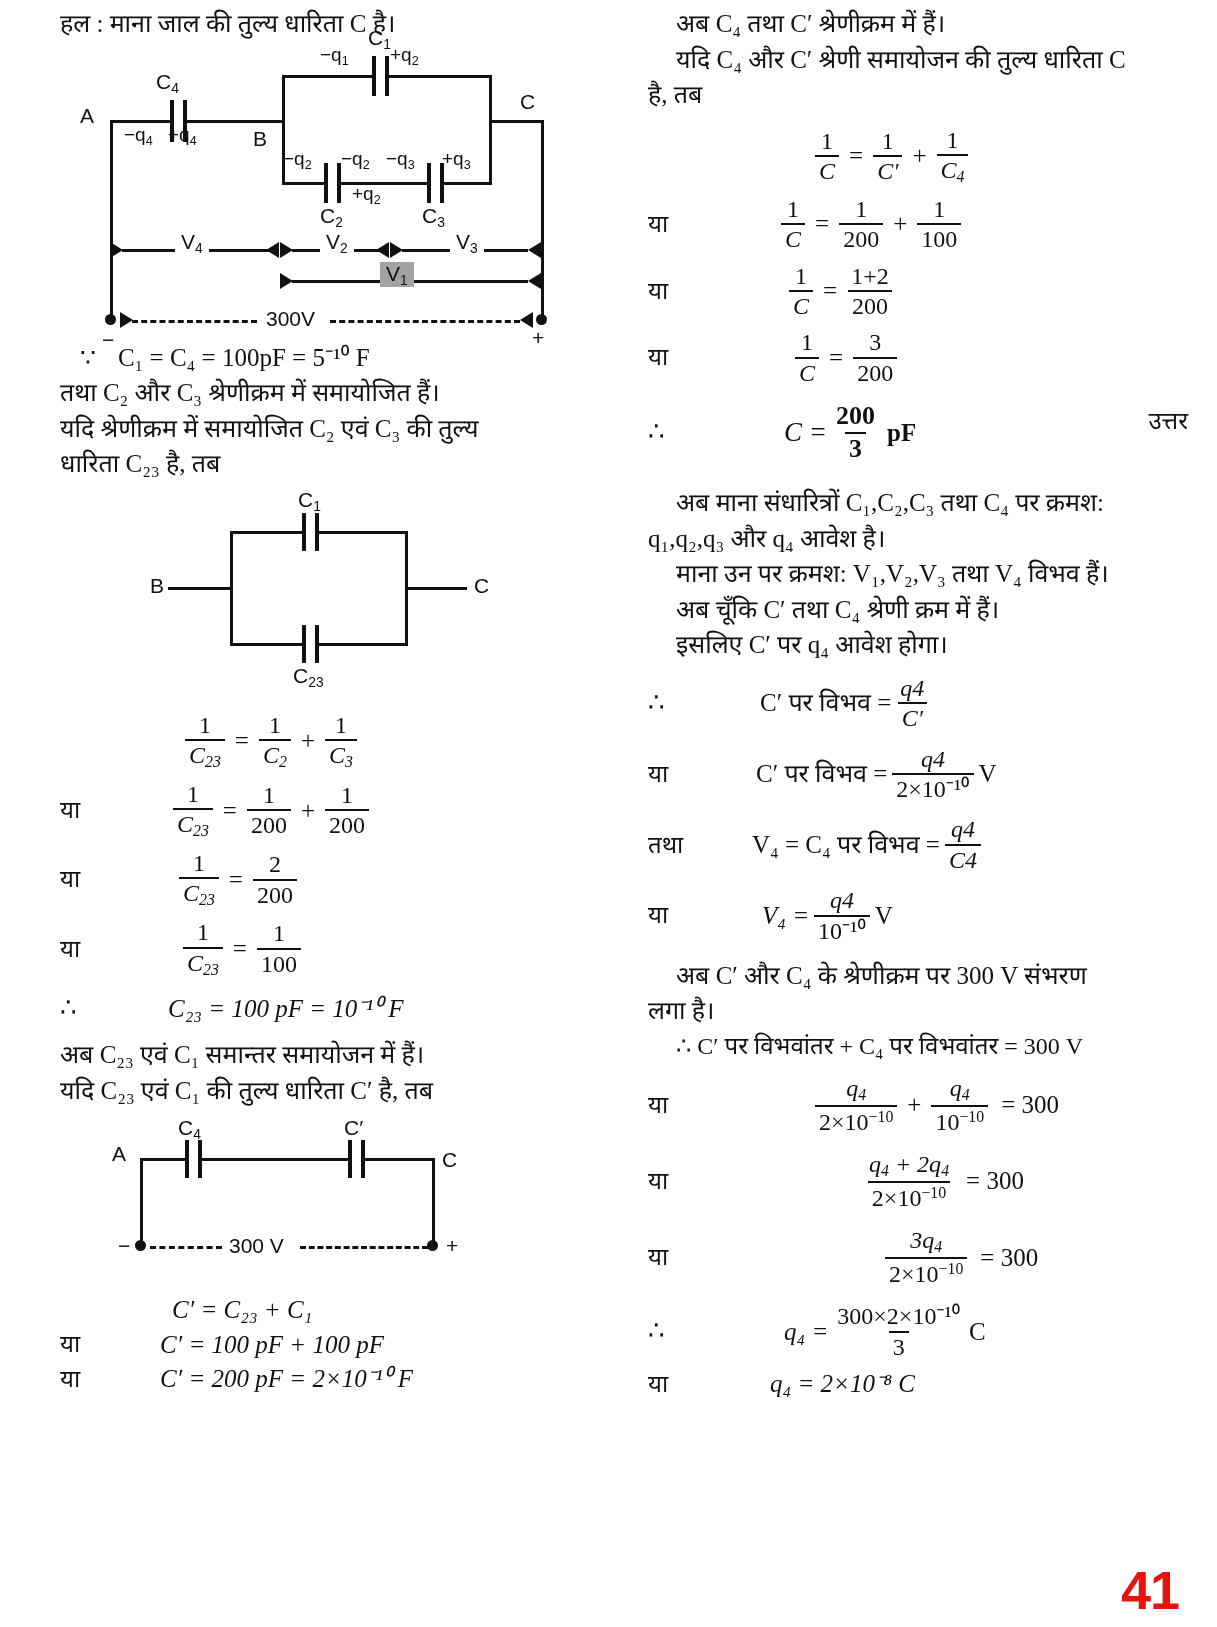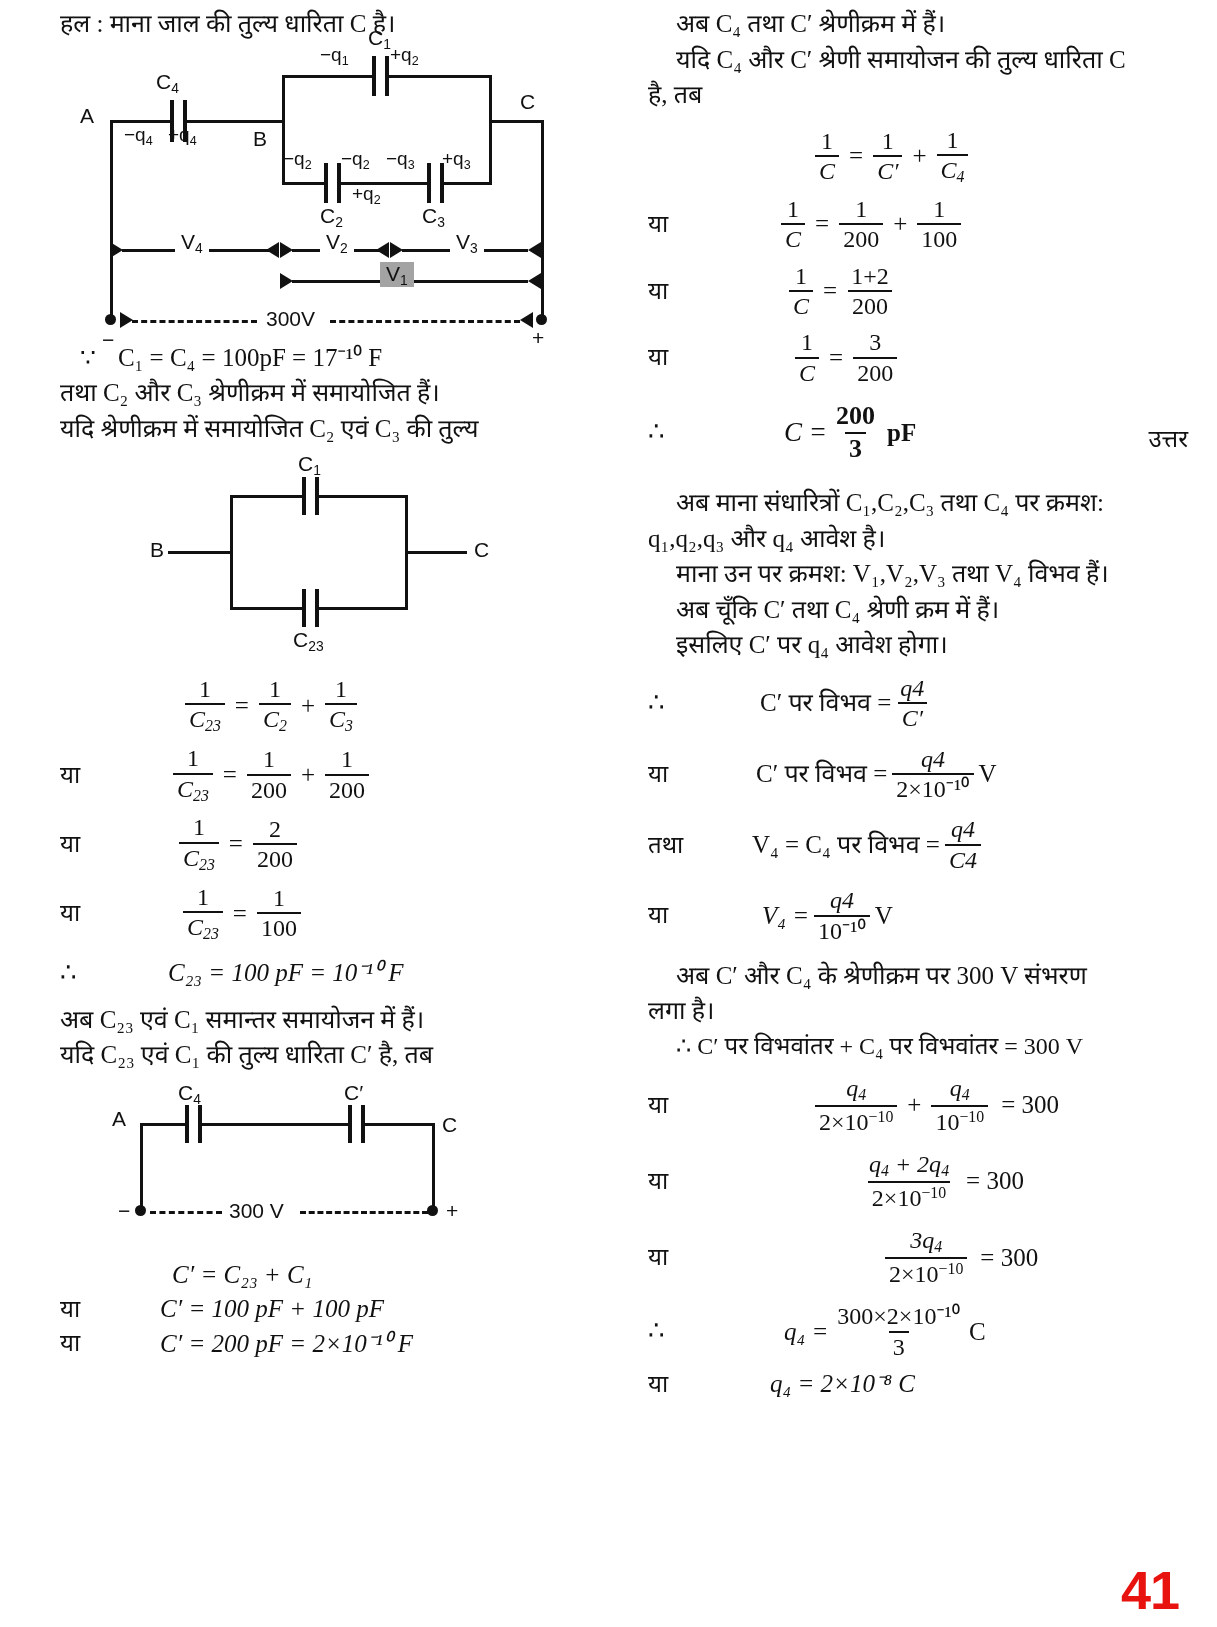--- a/index.html
+++ b/index.html
@@ -140,25 +140,26 @@
       <div class="arrowR" style="left:40px;top:270px;"></div>
       <div class="dash" style="left:52px;top:278px;width:125px;"></div>
       <div class="dash" style="left:250px;top:278px;width:190px;"></div>
       <div class="arrowL" style="left:440px;top:270px;"></div>
       <div class="lbl" style="left:180px;top:265px;background:#fff;padding:0 6px;">300V</div>
       <div class="lbl" style="left:22px;top:286px;">−</div>
       <div class="lbl" style="left:452px;top:284px;">+</div>
     </div>
 
     <div class="ln" style="margin-top:18px;padding-left:20px;">
-      <span style="margin-right:22px;">∵</span><span>C₁ = C₄ = 100pF = 17⁻¹⁰ F</span>
+      <span style="margin-right:22px;">∵</span><span>C₁ = C₄ = 100pF = 5⁻¹⁰ F</span>
     </div>
 
     <div class="ln">तथा C₂ और C₃ श्रेणीक्रम में समायोजित हैं।</div>
     <div class="ln">यदि श्रेणीक्रम में समायोजित C₂ एवं C₃ की तुल्य</div>
+    <div class="ln">धारिता C₂₃ है, तब</div>
 
     <div class="fig2">
 
       <div class="wire v" style="left:80px;top:35px;height:115px;"></div>
       <div class="wire v" style="left:255px;top:35px;height:115px;"></div>
 
       <div class="wire h" style="left:80px;top:35px;width:72px;"></div>
       <div class="plate" style="left:152px;top:17px;height:38px;"></div>
       <div class="plate" style="left:165px;top:17px;height:38px;"></div>
       <div class="wire h" style="left:169px;top:35px;width:89px;"></div>
@@ -367,21 +368,21 @@
       </div>
       <div class="mrow" style="margin-top:16px;position:relative;">
         <span class="lab sym">∴</span>
         <span style="margin-left:74px;"></span>
         <span class="it" style="font-size:27px;">C =</span>
         <span class="frac" style="font-weight:bold;">
           <span class="num" style="font-size:26px;">200</span>
           <span class="den" style="font-size:26px;">3</span>
         </span>
         <span style="font-weight:bold;font-size:25px;margin-left:3px;">pF</span>
-        <span class="uttar" style="top:24px;">उत्तर</span>
+        <span class="uttar" style="top:6px;">उत्तर</span>
       </div>
     </div>
 
     <div class="ln indent" style="margin-top:22px;">अब माना संधारित्रों C₁,C₂,C₃ तथा C₄ पर क्रमश:</div>
     <div class="ln">q₁,q₂,q₃ और q₄ आवेश है।</div>
     <div class="ln indent">माना उन पर क्रमश: V₁,V₂,V₃ तथा V₄ विभव हैं।</div>
     <div class="ln indent">अब चूँकि C′ तथा C₄ श्रेणी क्रम में हैं।</div>
     <div class="ln indent">इसलिए C′ पर q₄ आवेश होगा।</div>
 
     <div class="mathblk" style="margin-top:12px;">

